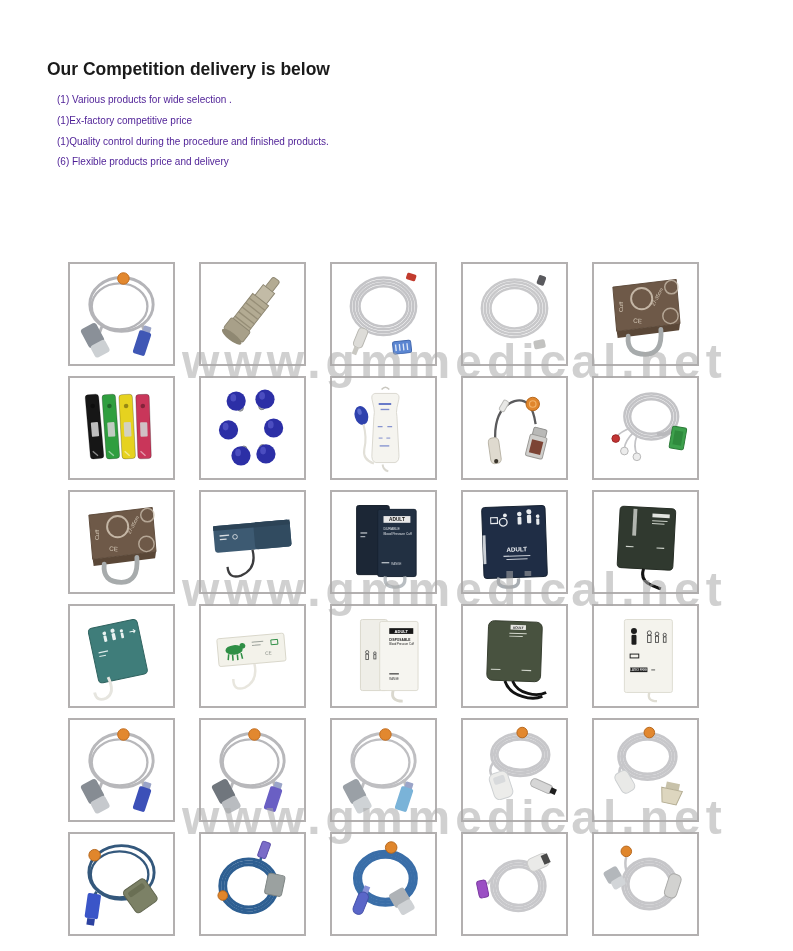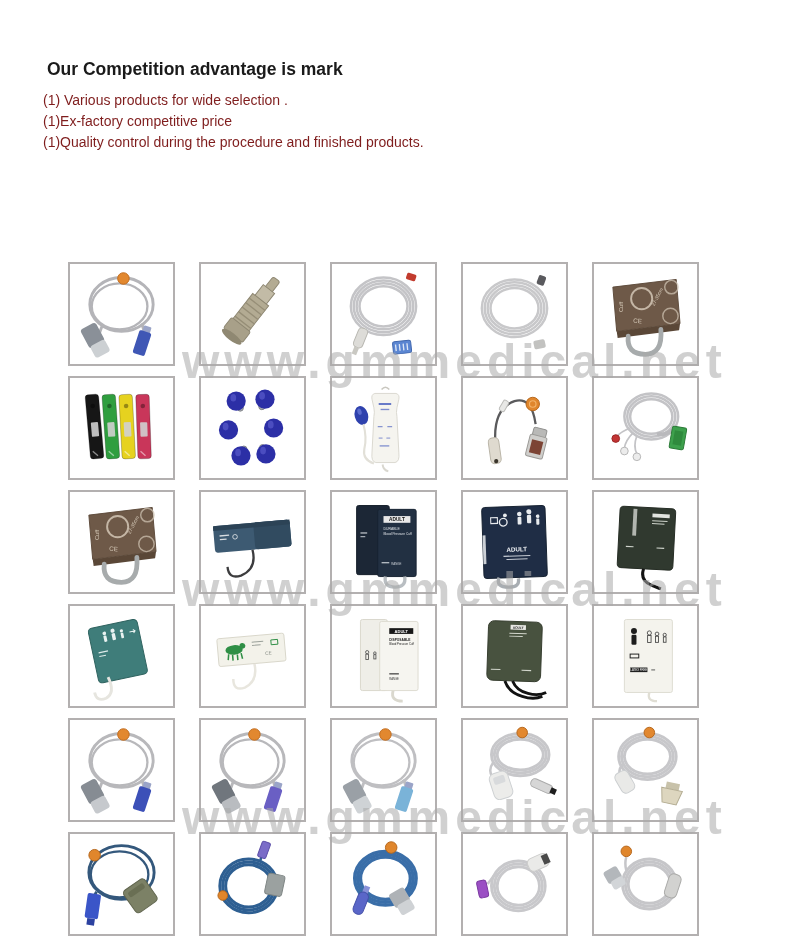--- a/index.html
+++ b/index.html
@@ -8,22 +8,22 @@
     width:793px;height:951px;position:relative;overflow:hidden;
     background:#ffffff;
     font-family:"Liberation Sans",sans-serif;
     color:#2b2b2b;
   }
   .page-title{
     position:absolute;left:47px;top:59px;
     font-size:17.5px;font-weight:bold;color:#1a1a1a;white-space:nowrap;
   }
   .advantages{
-    position:absolute;left:43px;top:90px;
-    font-size:14px;line-height:20.8px;color:#7f1d1d;
+    position:absolute;left:57px;top:90px;
+    font-size:10px;line-height:20.8px;color:#4c1d95;
   }
   .advantage-item{white-space:nowrap;}
   .grid{
     position:absolute;left:68px;top:262px;
     display:grid;
     grid-template-columns:repeat(5,107px);
     grid-auto-rows:104px;
     column-gap:24px;row-gap:10px;
   }
   .cell{
@@ -37,26 +37,27 @@
   .wm{
     position:absolute;left:182px;z-index:5;
     font-size:48px;font-weight:bold;letter-spacing:5px;
     white-space:nowrap;pointer-events:none;
     user-select:none;
   }
 </style>
 </head>
 <body>
 
-<div class="page-title">Our Competition advantage is mark</div>
+<div class="page-title">Our Competition delivery is below</div>
 
 <div class="advantages">
     <div class="advantage-item">(1) Various products for wide selection .</div>
     <div class="advantage-item">(1)Ex-factory competitive price</div>
     <div class="advantage-item">(1)Quality control during the procedure and finished products.</div>
+    <div class="advantage-item">(6) Flexible products price and delivery</div>
   </div>
 
 <div class="grid">
     <div class="cell">
       <svg viewBox="0 0 100 100" preserveAspectRatio="xMidYMid meet">
   <ellipse cx="50" cy="40" rx="33" ry="28" fill="none" stroke="#b4b4b8" stroke-width="3"></ellipse>
   <ellipse cx="48" cy="42" rx="29" ry="24" fill="none" stroke="#b4b4b8" stroke-width="2.4"></ellipse>
   <path d="M30 62 Q26 72 25 78" fill="none" stroke="#b4b4b8" stroke-width="3"></path>
   <path d="M71 60 Q74 66 73 72" fill="none" stroke="#b4b4b8" stroke-width="3"></path>
   <circle cx="52" cy="13" r="6" fill="#e2882f" stroke="#c06a1a" stroke-width="1"></circle>

